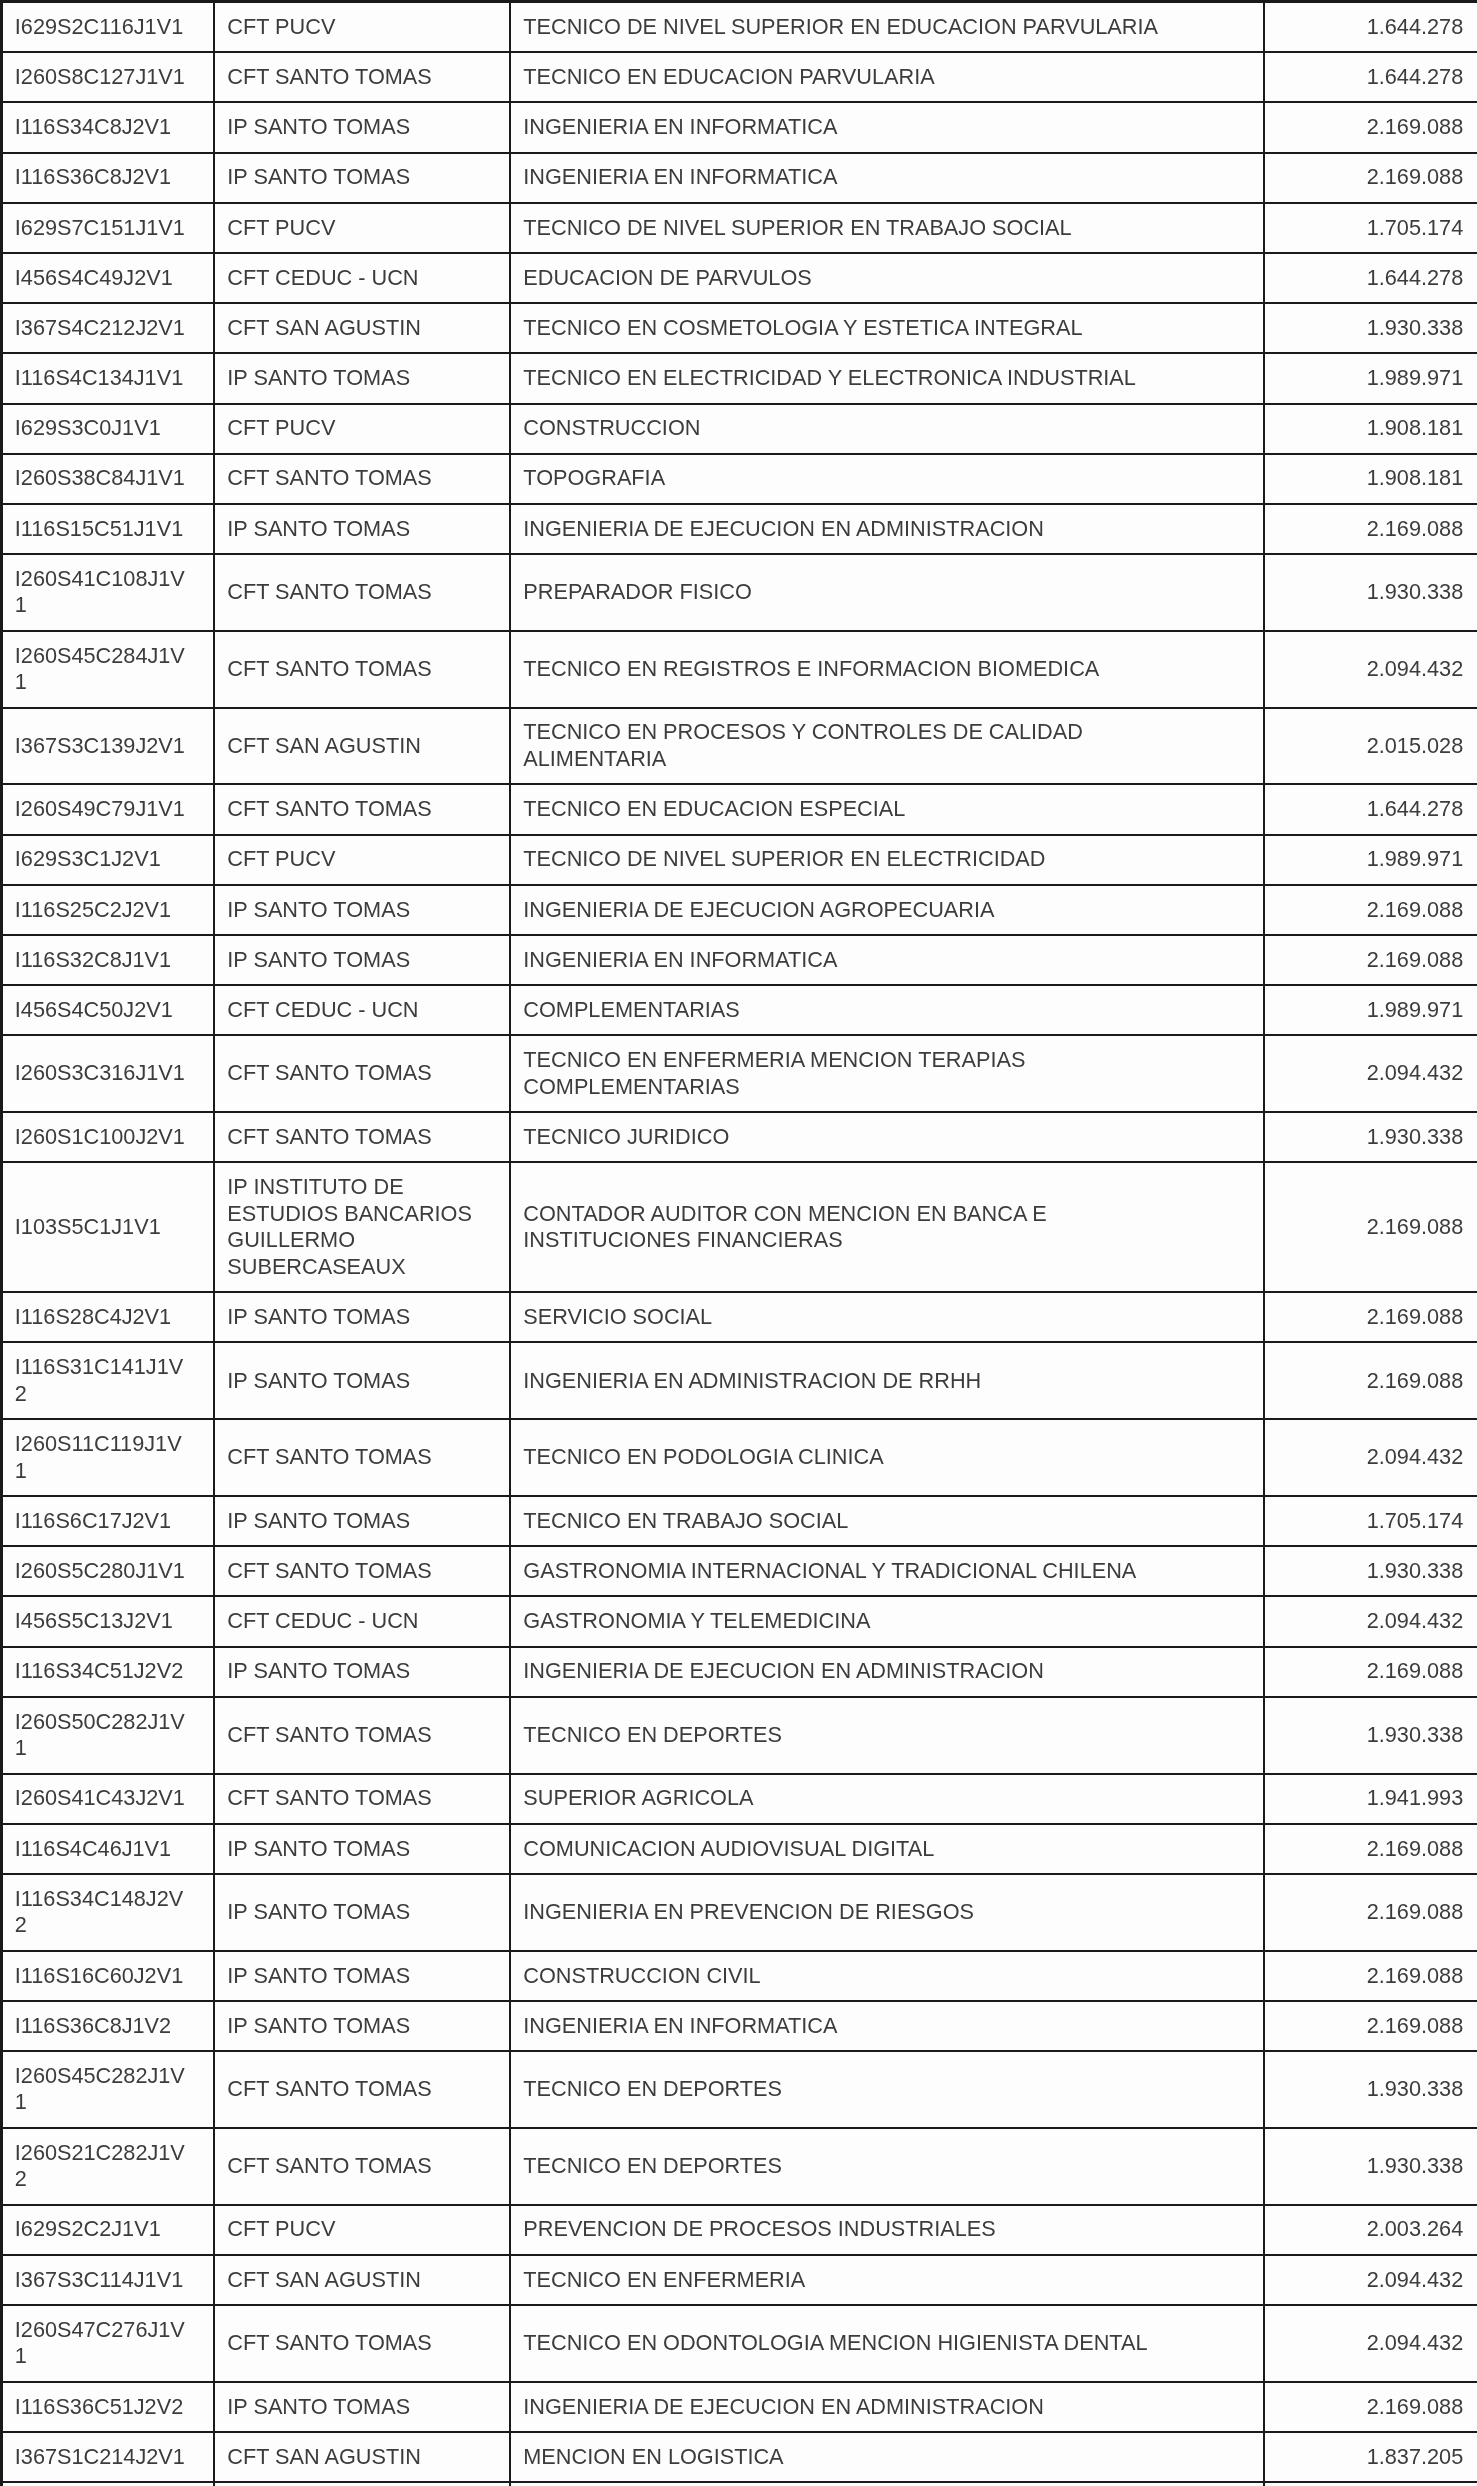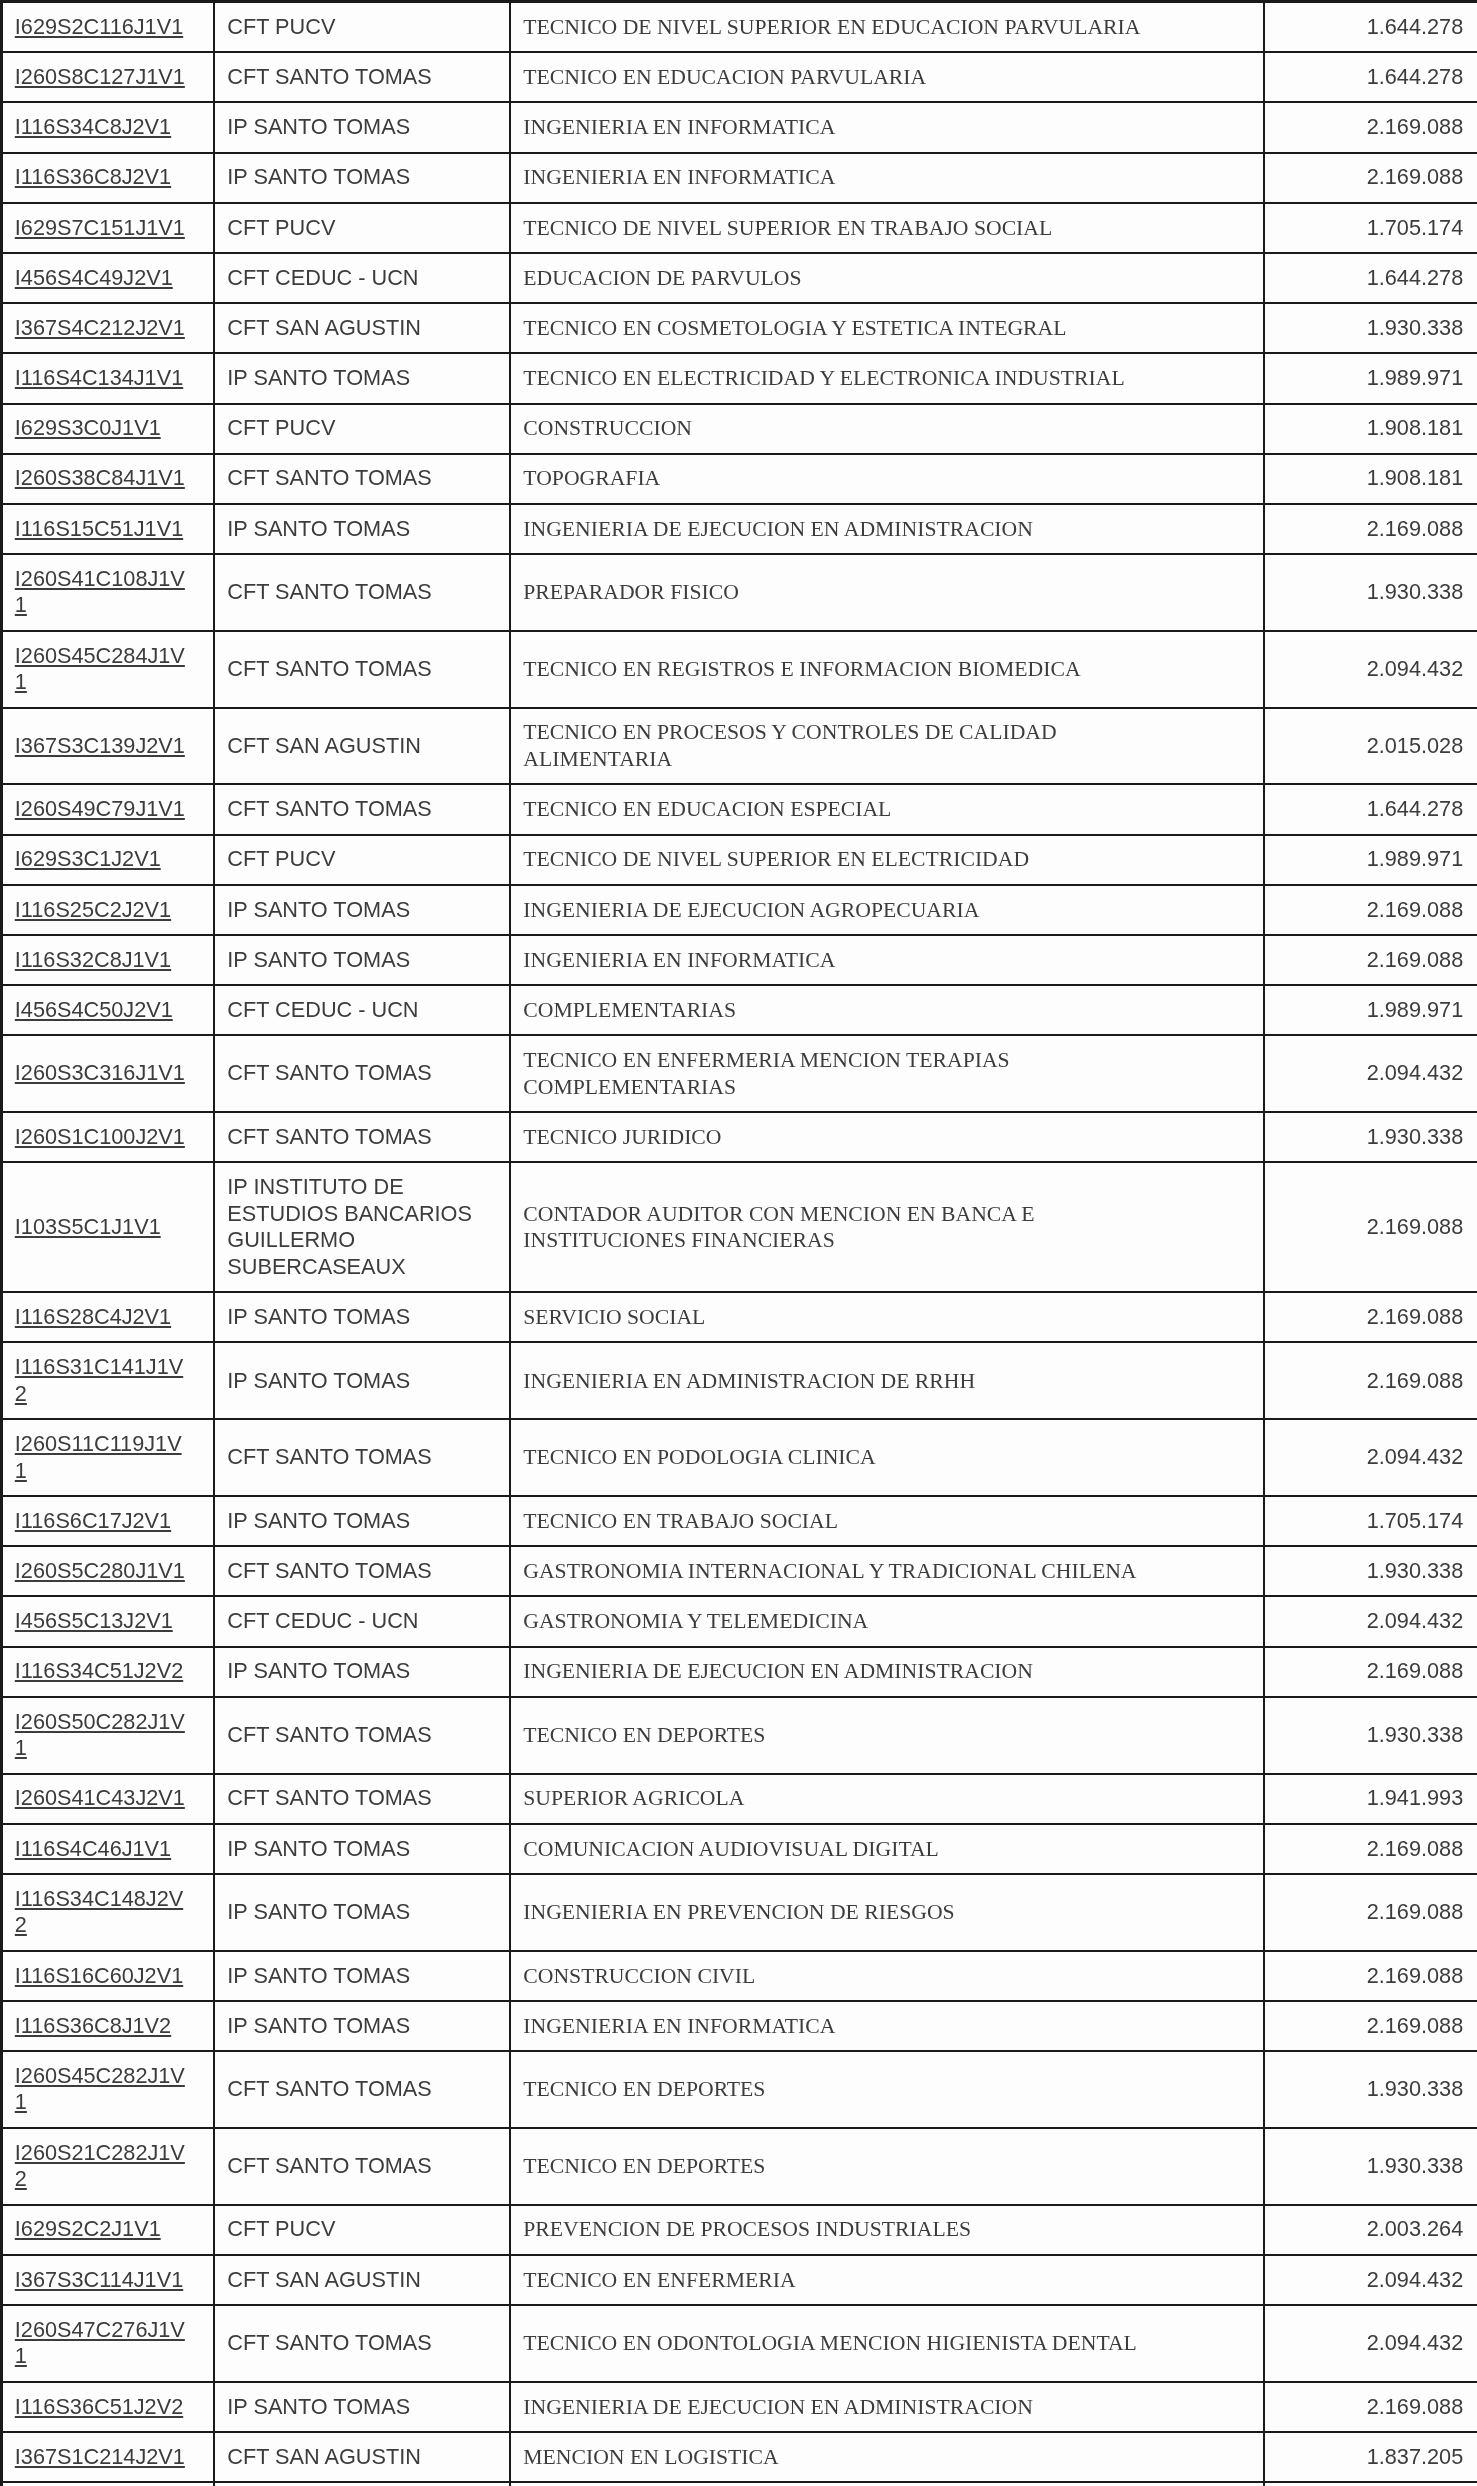--- a/index.html
+++ b/index.html
@@ -24,30 +24,28 @@
     line-height: 26.6px;
     color: #3c3c3c;
     padding-top: 10.8px;
     padding-bottom: 10.8px;
     background: #fdfdfd;
   }
   td.col-code {
     padding-left: 11.8px;
     padding-right: 19.7px;
     word-break: break-all;
-    text-decoration: underline;
   }
   td.col-inst {
     padding-left: 12.8px;
     padding-right: 19.7px;
   }
   td.col-prog {
     padding-left: 12.8px;
     padding-right: 61px;
-    font-family: Liberation Serif, serif;
   }
   td.col-amt {
     text-align: right;
     padding-right: 15.8px;
     padding-left: 7.9px;
   }
 </style>
 </head>
 <body>
 

